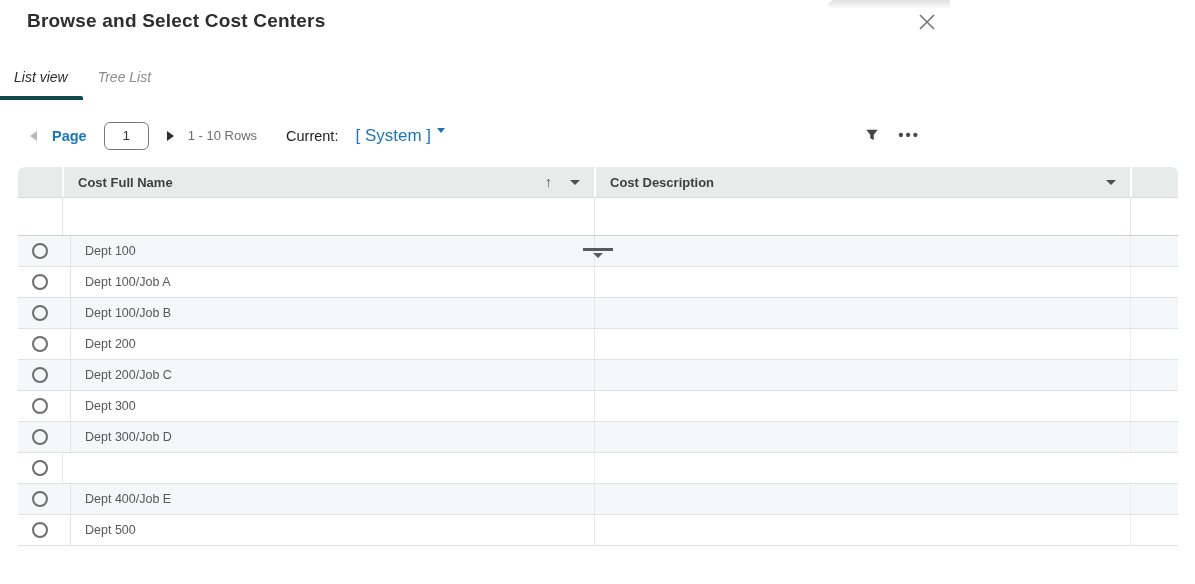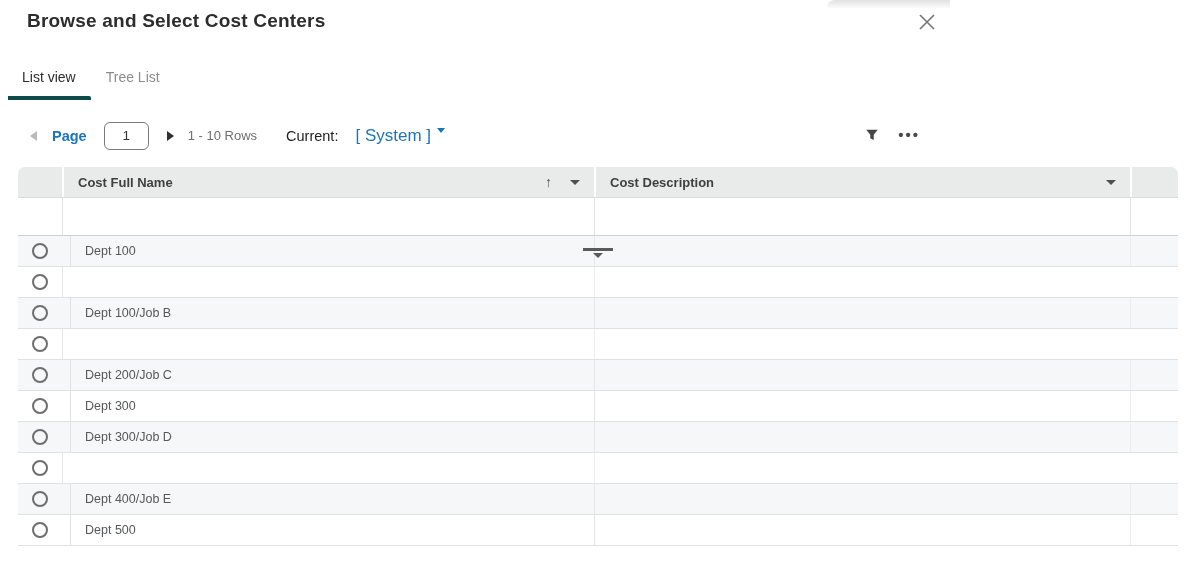--- a/index.html
+++ b/index.html
@@ -16,21 +16,21 @@
   .window-edge { position:absolute; top:0; right:0; width:123px; height:8px;
     background:linear-gradient(180deg,#d9d9d9,#fafafa); border-top-left-radius:10px; opacity:.8; }
 
   
   .title { position:absolute; left:27px; top:10px; font-size:19px; font-weight:700;
     color:var(--txt); letter-spacing:.2px; }
   .close-btn { position:absolute; right:12px; top:11px; width:22px; height:22px;
     cursor:pointer; color:#757575; display:flex; align-items:center; justify-content:center; }
 
   
-  .tabs { position:absolute; left:8px; top:62px; display:flex; }
+  .tabs { position:absolute; left:0; top:62px; display:flex;font-style:italic; }
   .tab { font-size:14px; color:var(--muted); padding:7px 15px 15px 15px; cursor:pointer; position:relative; }
   .tab.first { padding-left:14px; }
   .tab.active { color:#2d2d2d; }
   .tab.active::after { content:""; position:absolute; left:0; right:0; bottom:0; height:4px;
     background:var(--accent); border-top-right-radius:2px; }
 
   
   .toolbar { position:absolute; left:30px; top:121px; height:29px; display:flex; align-items:center; }
   .tri-left { width:0; height:0; border-top:5px solid transparent; border-bottom:5px solid transparent;
     border-right:7px solid #b9b9b9; margin-right:15px; cursor:pointer; }
@@ -163,37 +163,39 @@
     </div>
     <div class="td name-cell">Dept 100</div>
     <div class="td desc-cell"></div>
     <div class="td end-cell"></div>
   </div>
 
   <div class="grid-row tr">
     <div class="td radio-cell">
       <div class="radio"></div>
     </div>
+    <div class="td name-cell">Dept 100/Job A</div>
     <div class="td desc-cell"></div>
     <div class="td end-cell"></div>
   </div>
 
   <div class="grid-row tr stripe">
     <div class="td radio-cell">
       <div class="radio"></div>
     </div>
     <div class="td name-cell">Dept 100/Job B</div>
     <div class="td desc-cell"></div>
     <div class="td end-cell"></div>
   </div>
 
   <div class="grid-row tr">
     <div class="td radio-cell">
       <div class="radio"></div>
     </div>
+    <div class="td name-cell">Dept 200</div>
     <div class="td desc-cell"></div>
     <div class="td end-cell"></div>
   </div>
 
   <div class="grid-row tr stripe">
     <div class="td radio-cell">
       <div class="radio"></div>
     </div>
     <div class="td name-cell">Dept 200/Job C</div>
     <div class="td desc-cell"></div>

